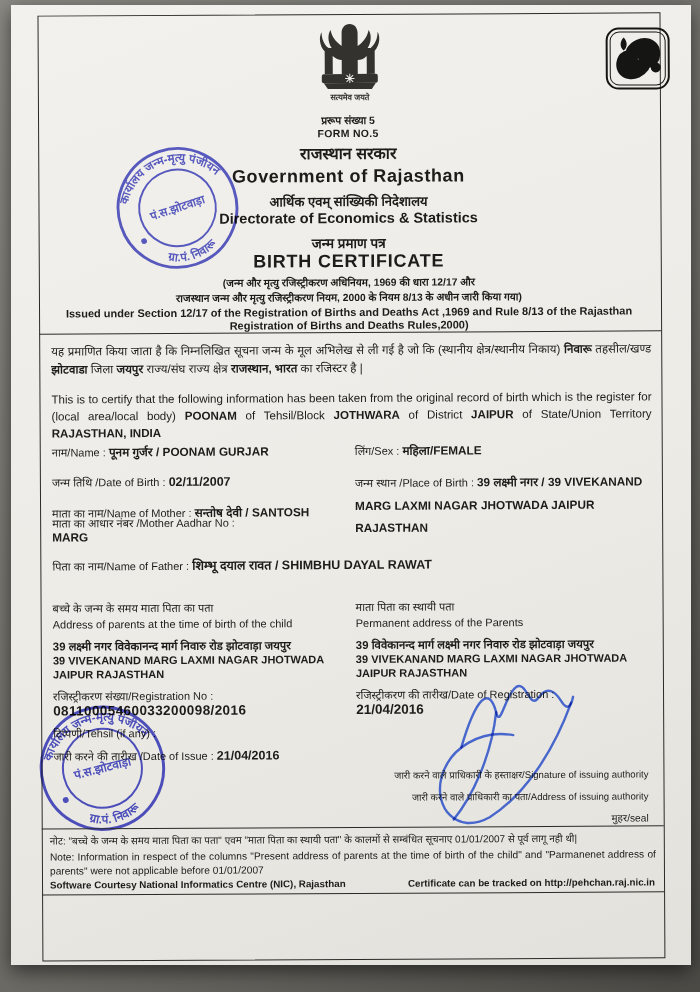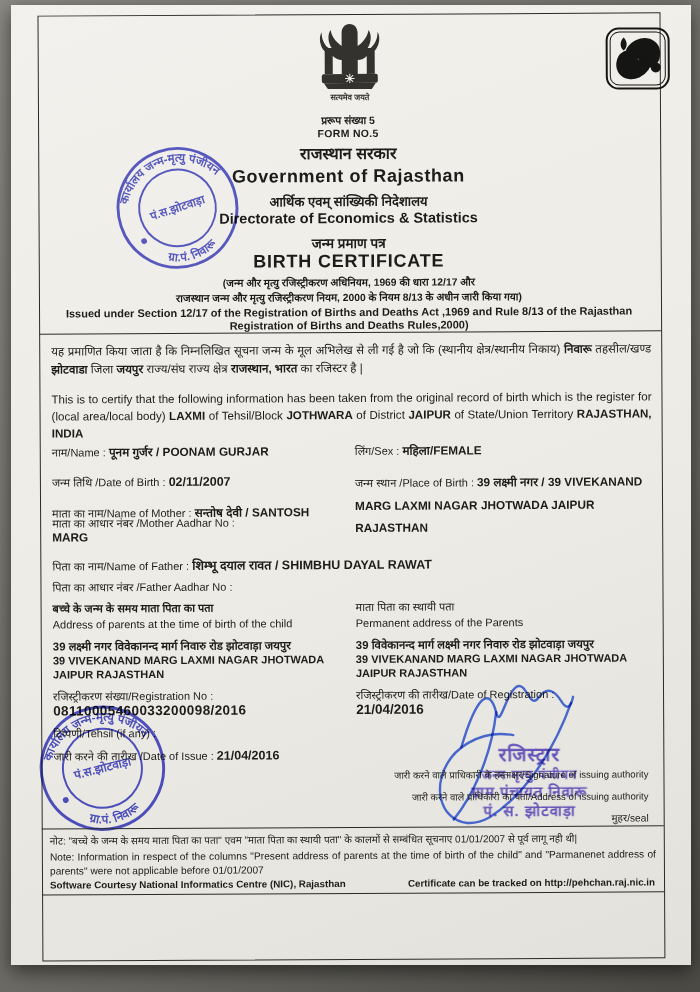--- a/index.html
+++ b/index.html
@@ -72,38 +72,37 @@
   <div class="abs ctr hline" style="top:290px;font-size:10.3px;">राजस्थान जन्म और मृत्यु रजिस्ट्रीकरण नियम, 2000 के नियम 8/13 के अधीन जारी किया गया)</div>
   <div class="abs ctr hline" style="top:306px;font-size:11px;">Issued under Section 12/17 of the Registration of Births and Deaths Act ,1969 and Rule 8/13 of the Rajasthan</div>
   <div class="abs ctr hline" style="top:319px;font-size:11px;">Registration of Births and Deaths Rules,2000)</div>
 
   <div class="abs rule" style="top:332px;"></div>
 
   <div class="abs para" style="left:52px;top:341px;width:600px;">
     <span>यह प्रमाणित किया जाता है कि निम्नलिखित सूचना जन्म के मूल अभिलेख से ली गई है जो कि (स्थानीय क्षेत्र/स्थानीय निकाय) </span><b>निवारू</b><span> तहसील/खण्ड </span><b>झोटवाडा</b><span>  जिला </span><b>जयपुर</b><span> राज्य/संघ राज्य क्षेत्र </span><b>राजस्थान, भारत</b><span> का रजिस्टर है |</span>
   </div>
   <div class="abs para" style="left:52px;top:390px;width:600px;line-height:1.45;">
-    <span>This is to certify that the following information has been taken from the original record of birth which is the register for (local area/local body) </span><b>LAXMI</b><span> of Tehsil/Block </span><b>JOTHWARA</b><span> of District </span><b>JAIPUR</b><span> of State/Union Territory </span><b>RAJASTHAN, INDIA</b>
+    <span>This is to certify that the following information has been taken from the original record of birth which is the register for (local area/local body) </span><b>POONAM</b><span> of Tehsil/Block </span><b>JOTHWARA</b><span> of District </span><b>JAIPUR</b><span> of State/Union Territory </span><b>RAJASTHAN, INDIA</b>
   </div>
 
   <div class="abs" style="left:52px;top:441px;width:300px;">
     <span class="lbl">नाम/Name : </span><span class="val">पूनम गुर्जर / POONAM GURJAR</span>
   </div>
   <div class="abs" style="left:52px;top:471px;width:300px;">
     <span class="lbl">जन्म तिथि /Date of Birth : </span><span class="val" style="font-size:12.5px;">02/11/2007</span>
   </div>
   <div class="abs" style="left:52px;top:499px;width:290px;line-height:1.5;">
     <span class="lbl">माता का नाम/Name of Mother : </span><span class="val">सन्तोष देवी / SANTOSH MARG</span>
   </div>
   <div class="abs lbl" style="left:52px;top:514px;">माता का आधार नंबर /Mother Aadhar No :</div>
   <div class="abs" style="left:52px;top:555px;width:580px;">
     <span class="lbl">पिता का नाम/Name of Father : </span><span class="val" style="font-size:12.5px;">शिम्भू दयाल रावत / SHIMBHU DAYAL RAWAT</span>
   </div>
-  <div class="abs lbl" style="left:52px;top:578px;">पिता का आधार नंबर /Father Aadhar No :</div>
-  <div class="abs lbl" style="left:52px;top:599px;font-weight:bold;">बच्चे के जन्म के समय माता पिता का पता</div>
+  <div class="abs lbl" style="left:52px;top:599px;">बच्चे के जन्म के समय माता पिता का पता</div>
   <div class="abs lbl" style="left:52px;top:617px;">Address of parents at the time of birth of the child</div>
   <div class="abs val" style="left:52px;top:637px;width:310px;font-size:11.4px;">39 लक्ष्मी नगर विवेकानन्द मार्ग निवारु रोड झोटवाड़ा जयपुर</div>
   <div class="abs val" style="left:52px;top:652px;width:275px;font-size:11px;line-height:1.3;">39 VIVEKANAND MARG LAXMI NAGAR JHOTWADA JAIPUR RAJASTHAN</div>
   <div class="abs lbl" style="left:52px;top:687px;">रजिस्ट्रीकरण संख्या/Registration No :</div>
   <div class="abs val" style="left:52px;top:702px;font-size:13.5px;letter-spacing:.4px;">08110005460033200098/2016</div>
   <div class="abs lbl" style="left:52px;top:724px;">टिप्पणी/Tehsil  (if any) :</div>
   <div class="abs" style="left:52px;top:745px;width:320px;">
     <span class="lbl">जारी करने की तारीख /Date of Issue : </span><span class="val" style="font-size:12.5px;">21/04/2016</span>
   </div>
 
@@ -113,26 +112,20 @@
   <div class="abs" style="left:355px;top:471px;width:295px;line-height:1.42;">
     <span class="lbl">जन्म स्थान /Place of Birth : </span><span class="val">39 लक्ष्मी नगर / 39 VIVEKANAND MARG LAXMI NAGAR JHOTWADA JAIPUR RAJASTHAN</span>
   </div>
   <div class="abs lbl" style="left:355px;top:599px;">माता पिता का स्थायी पता</div>
   <div class="abs lbl" style="left:355px;top:617px;text-align:center;">Permanent address of the Parents</div>
   <div class="abs val" style="left:355px;top:637px;width:310px;font-size:11.4px;">39 विवेकानन्द मार्ग लक्ष्मी नगर निवारु रोड झोटवाड़ा जयपुर</div>
   <div class="abs val" style="left:355px;top:652px;width:275px;font-size:11px;line-height:1.3;">39 VIVEKANAND MARG LAXMI NAGAR JHOTWADA JAIPUR RAJASTHAN</div>
   <div class="abs lbl" style="left:355px;top:687px;">रजिस्ट्रीकरण की तारीख/Date of Registration :</div>
   <div class="abs val" style="left:355px;top:702px;font-size:13.5px;">21/04/2016</div>
 
-  <div class="abs reg-stamp" style="left:408px;top:744px;width:240px;">
-    <div style="font-size:19px;">रजिस्ट्रार</div>
-    <div style="font-size:13px;">जन्म-मृत्यु पंजीयन</div>
-    <div style="font-size:15px;">ग्राम पंचायत निवारू</div>
-    <div style="font-size:15px;">पं. स. झोटवाड़ा</div>
-  </div>
 
   <div class="abs" style="left:350px;top:769px;width:297px;text-align:right;font-size:9.6px;">जारी करने वाले प्राधिकारी के हस्ताक्षर/Signature of issuing authority</div>
   <div class="abs" style="left:350px;top:791px;width:297px;text-align:right;font-size:9.6px;">जारी करने वाले प्राधिकारी का पता/Address of issuing authority</div>
   <div class="abs" style="left:350px;top:812px;width:297px;text-align:right;font-size:10.2px;">मुहर/seal</div>
 
   <svg class="abs sig" style="left:400px;top:668px;" width="260" height="170" viewBox="0 0 260 170">
     <path d="M60 80 C75 30 88 18 95 45 C99 62 104 28 115 20 C126 13 128 44 138 30 C146 19 154 24 160 34 C166 44 170 40 172 30"></path>
     <path d="M170 36 C150 90 120 130 88 150 C55 168 32 140 40 110 C48 80 80 62 112 68"></path>
     <path d="M95 45 C90 90 70 130 52 152"></path>
   </svg>

